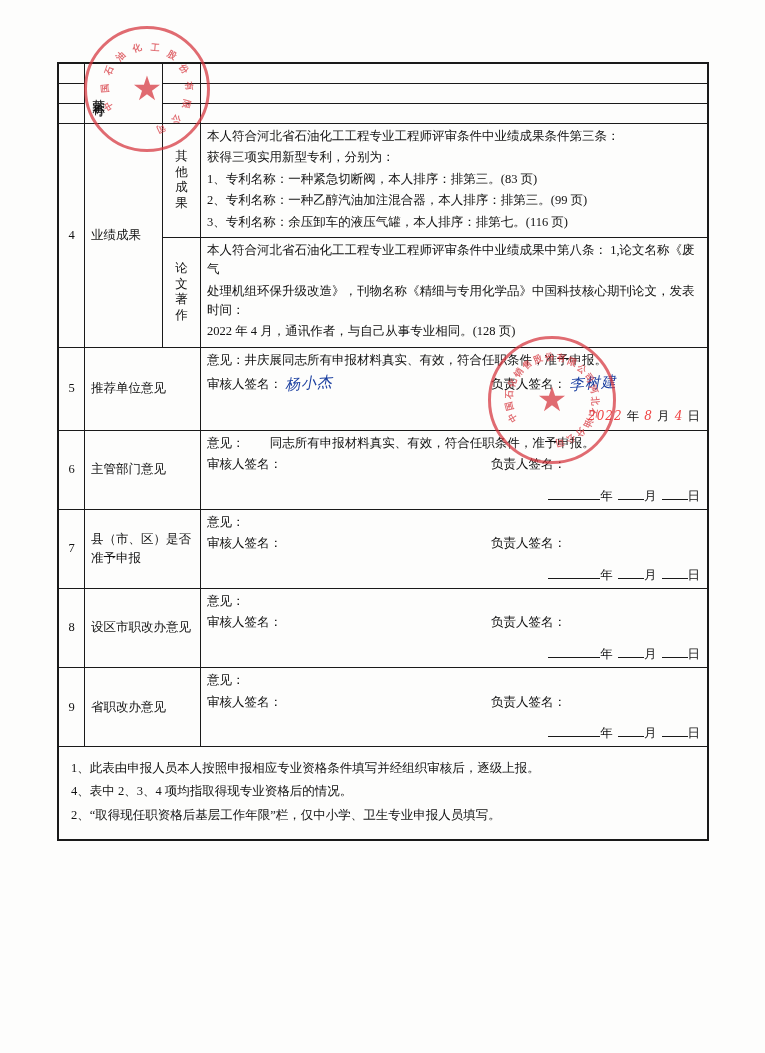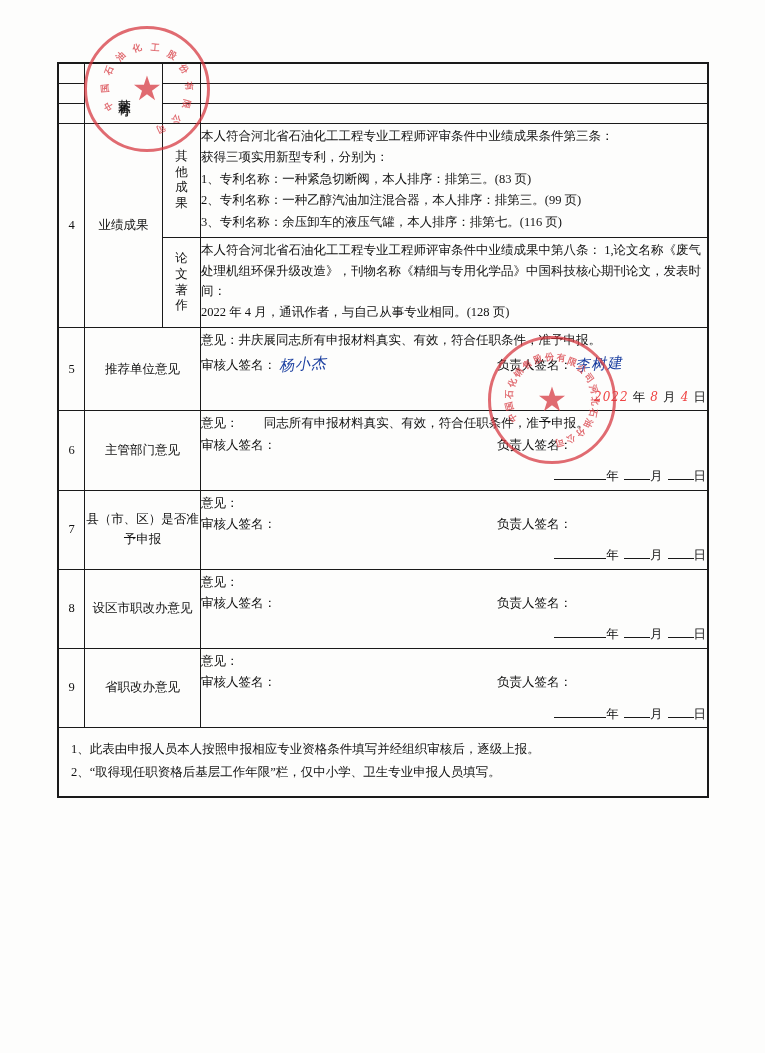--- a/index.html
+++ b/index.html
@@ -28,26 +28,26 @@
     background: transparent;
   }
   table.doc {
     width: 100%;
     border-collapse: collapse;
     table-layout: fixed;
     font-size: 12.5px;
   }
   table.doc td {
     border: 1px solid #1a1a1a;
-    padding: 3px 0;
+    padding: 3px 6px;
     vertical-align: middle;
     line-height: 1.55;
   }
   .c-idx { width: 26px; text-align: center; }
-  .c-lab { width: 78px; text-align: center; }
+  .c-lab { width: 78px; }
   .c-sub { width: 38px; text-align: center; }
   .vert {
     writing-mode: vertical-rl;
     text-orientation: upright;
     letter-spacing: 2px;
     margin: 0 auto;
     line-height: 1.1;
     display: inline-block;
   }
   .stack { display: block; line-height: 1.25; }
@@ -290,20 +290,21 @@
               <span class="uline-s"></span><span>月</span>
               <span class="uline-s"></span><span>日</span>
             </div>
           </td>
         </tr>
       </tbody>
     </table>
 
     <div class="notes">
       <p>1、此表由申报人员本人按照申报相应专业资格条件填写并经组织审核后，逐级上报。</p>
+      <p>4、表中 2、3、4 项均指取得现专业资格后的情况。</p>
       <p>2、“取得现任职资格后基层工作年限”栏，仅中小学、卫生专业申报人员填写。</p>
     </div>
   </div>
 
   <div class="seal seal1">
     <div class="ring-text">
         <span style="transform: translate(-41.5692px, 24px) rotate(240deg);">中</span>
         <span style="transform: translate(-47.8173px, 4.18348px) rotate(265deg);">国</span>
         <span style="transform: translate(-45.1052px, -16.417px) rotate(290deg);">石</span>
         <span style="transform: translate(-33.9411px, -33.9411px) rotate(315deg);">油</span>

